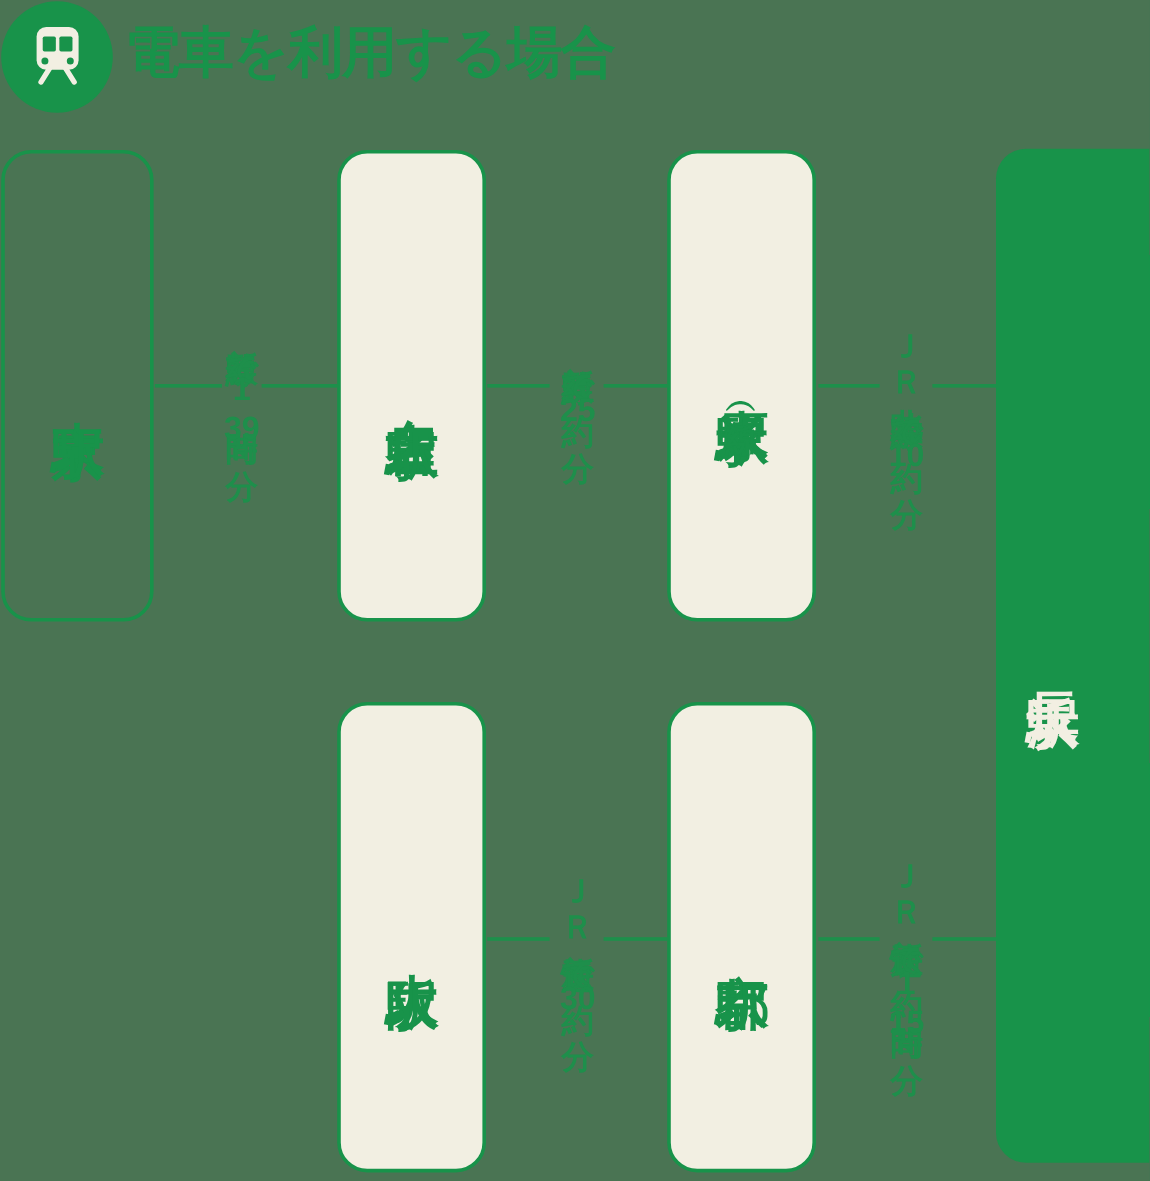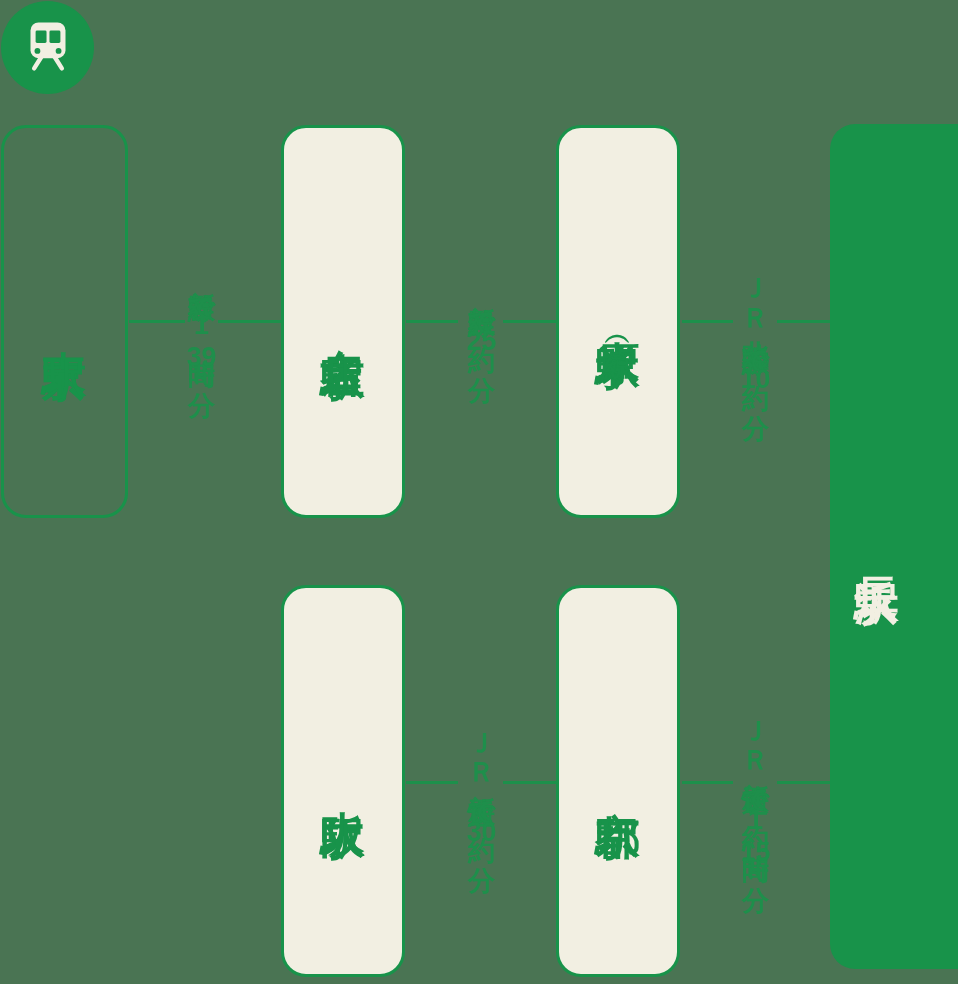--- a/index.html
+++ b/index.html
@@ -88,20 +88,21 @@
     <svg viewBox="0 0 96 96" aria-hidden="true">
       <rect x="24" y="13" width="48" height="49" rx="11" fill="#f2efe2"></rect>
       <rect x="31" y="24" width="15" height="17" rx="2" fill="#18934a"></rect>
       <rect x="50" y="24" width="15" height="17" rx="2" fill="#18934a"></rect>
       <circle cx="33.5" cy="52" r="4" fill="#18934a"></circle>
       <circle cx="62.5" cy="52" r="4" fill="#18934a"></circle>
       <path d="M39 60 L29 76" stroke="#f2efe2" stroke-width="6" stroke-linecap="round"></path>
       <path d="M57 60 L67 76" stroke="#f2efe2" stroke-width="6" stroke-linecap="round"></path>
     </svg>
   </div>
+  <h1 class="title">電車を利用する場合</h1>
 
   <div class="station outline" style="left:1px;top:125px;width:127px;height:393px">
     <span class="vtext station-name">東京駅</span>
   </div>
 
   <div class="station cream" style="left:281px;top:125px;width:124px;height:393px">
     <span class="vtext station-name">名古屋駅</span>
   </div>
 
   <div class="station cream" style="left:556px;top:125px;width:124px;height:393px">

